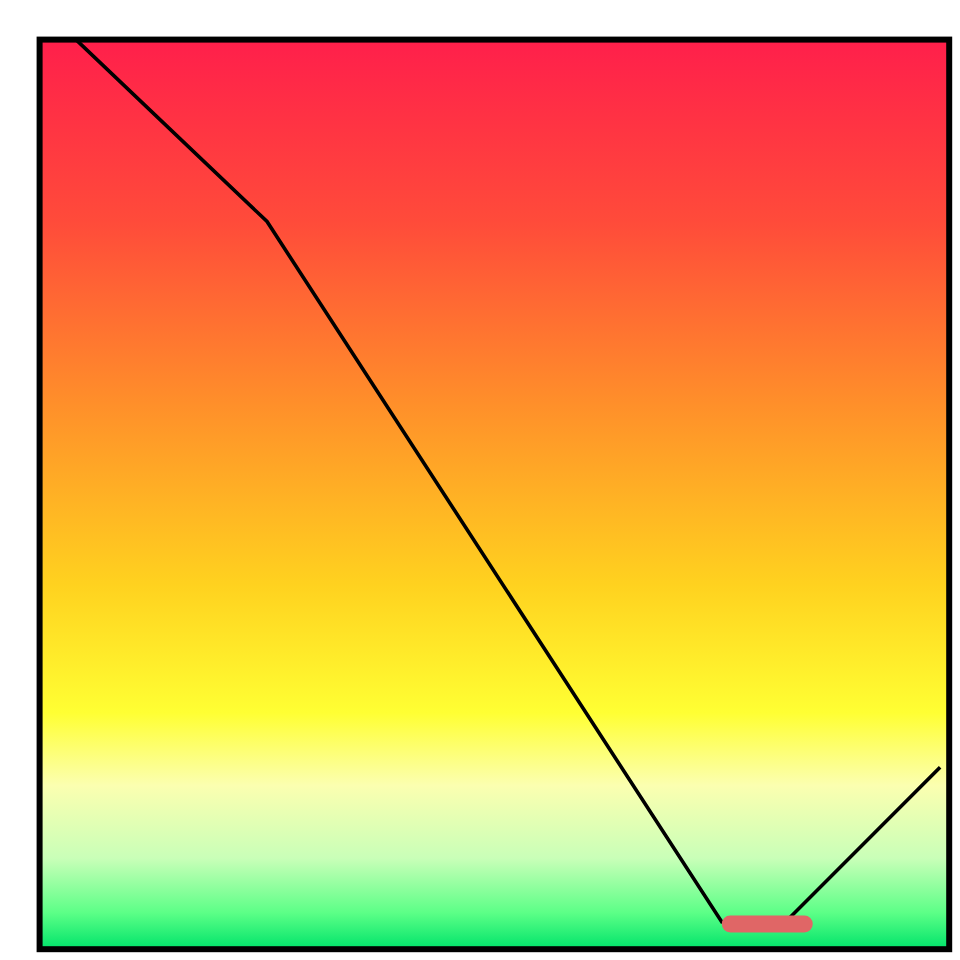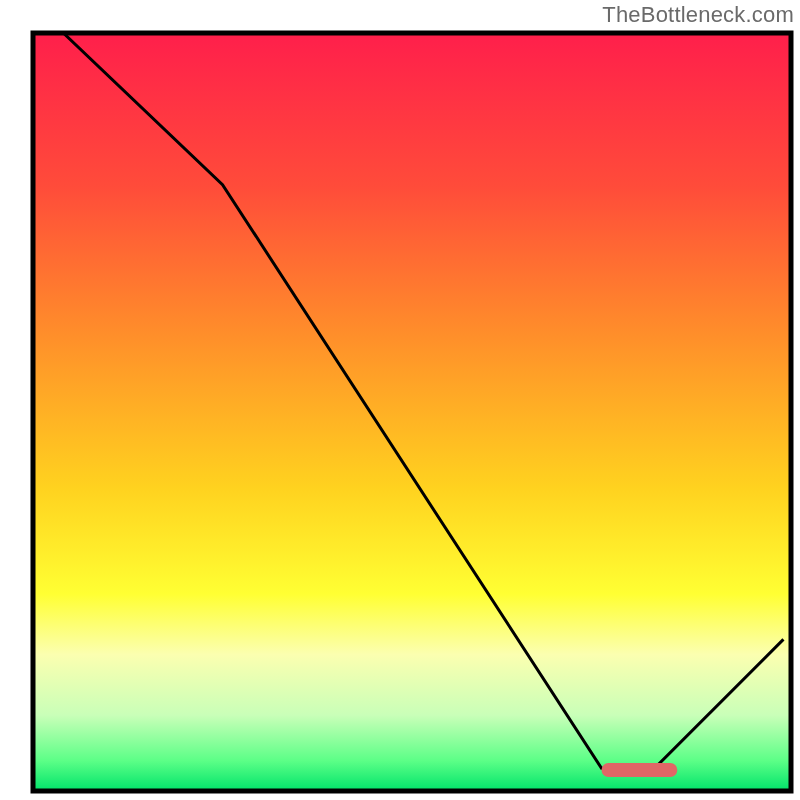--- a/index.html
+++ b/index.html
@@ -29,21 +29,20 @@
     position: absolute;
     top: 0;
     left: 0;
   }
 </style>
 </head>
 <body>
 
 <div class="stage">
 
-  <div class="watermark">TheBottleneck.com</div>
 
   <svg viewBox="0 0 800 800" width="800" height="800">
     <defs>
       <linearGradient id="bg-grad" x1="0" y1="0" x2="0" y2="1">
           <stop offset="0%" stop-color="#ff1f4b"></stop>
           <stop offset="20%" stop-color="#ff4b3a"></stop>
           <stop offset="40%" stop-color="#ff8f2a"></stop>
           <stop offset="60%" stop-color="#ffd21f"></stop>
           <stop offset="74%" stop-color="#ffff33"></stop>
           <stop offset="82%" stop-color="#fbffb0"></stop>

